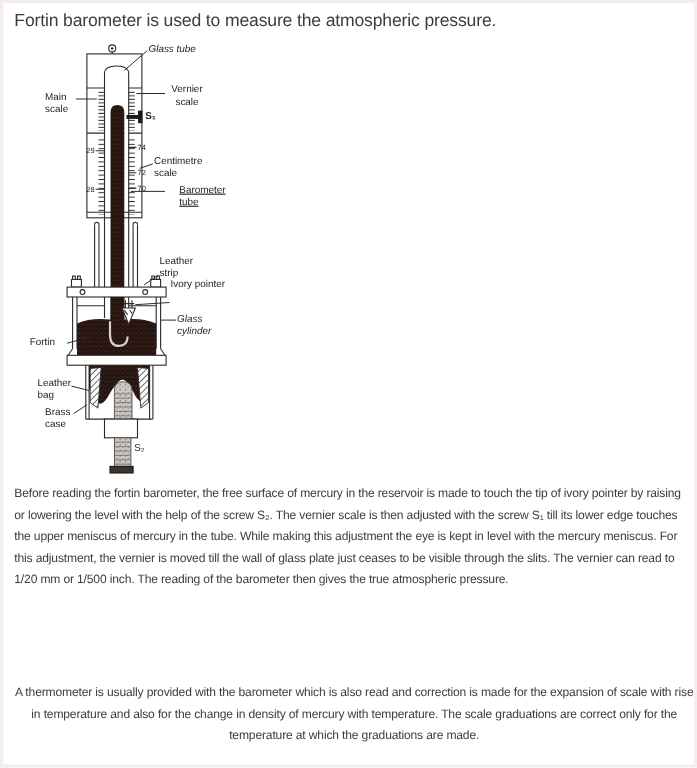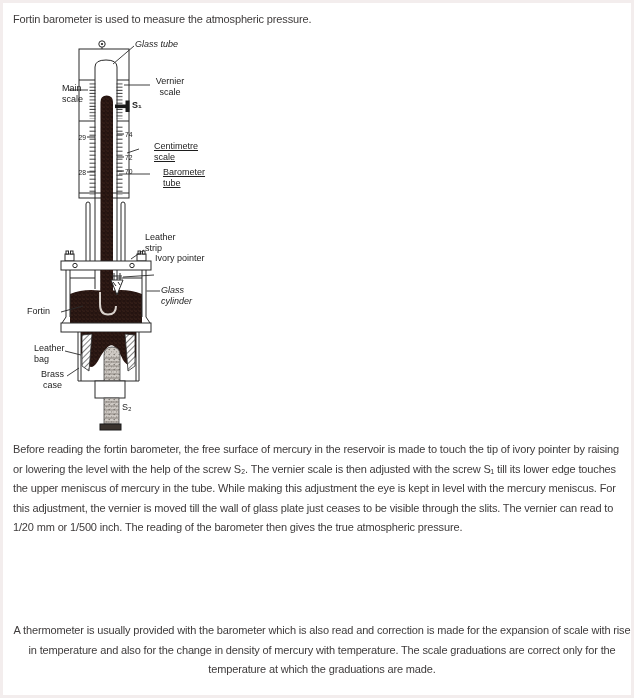--- a/index.html
+++ b/index.html
@@ -7,21 +7,21 @@
     position:relative;
     width:628px;height:692px;
     border:3px solid #f3eded;
     background:#fff;
     font-family:"Liberation Sans", sans-serif;
     color:#3e3b3b;
     overflow:hidden;
   }
   .title{
     position:absolute;left:10px;top:7px;width:610px;
-    font-size:11px;line-height:19px;letter-spacing:-0.15px;
+    font-size:16px;line-height:19px;letter-spacing:-0.15px;
   }
   .diagram{
     position:absolute;left:20px;top:35px;width:230px;height:400px;
   }
   .diagram svg{position:absolute;left:0;top:0;}
   .lbl{
     position:absolute;
     font-size:9px;line-height:11px;color:#1d1d1d;
     white-space:pre-line;letter-spacing:0;
   }
@@ -223,36 +223,36 @@
         <text x="63" y="136.5" text-anchor="end">28</text>
         <text x="102" y="98.5">74</text>
         <text x="102" y="121.5">72</text>
         <text x="102" y="135.5">70</text>
       </g>
     </svg>
 
     <div class="lbl" style="left:112px;top:1px;font-style:italic;">Glass tube</div>
     <div class="lbl center" style="left:128px;top:38px;width:38px;">Vernier
 scale</div>
-    <div class="lbl" style="left:18px;top:45px;margin-left:21px;">Main
+    <div class="lbl" style="left:18px;top:45px;">Main
 scale</div>
     <div class="lbl" style="left:109px;top:62px;font-weight:bold;">S₁</div>
-    <div class="lbl" style="left:131px;top:103px;text-decoration:underline;">Centimetre
+    <div class="lbl" style="left:117px;top:103px;">Centimetre
 scale</div>
     <div class="lbl" style="left:140px;top:129px;text-decoration:underline;">Barometer
 tube</div>
     <div class="lbl" style="left:122px;top:194px;">Leather
 strip</div>
     <div class="lbl" style="left:132px;top:215px;">Ivory pointer</div>
     <div class="lbl" style="left:138px;top:247px;font-style:italic;">Glass
 cylinder</div>
     <div class="lbl" style="left:4px;top:268px;">Fortin</div>
     <div class="lbl" style="left:11px;top:305px;">Leather
 bag</div>
-    <div class="lbl" style="left:18px;top:331px;text-align:center;">Brass
+    <div class="lbl" style="left:18px;top:331px;">Brass
 case</div>
     <div class="lbl" style="left:99px;top:364px;">S₂</div>
   </div>
 
   <div class="para para1">Before reading the fortin barometer,  the free surface of mercury in the reservoir is made to touch the tip of ivory pointer by raising or lowering the level with the help of the screw S₂. The vernier scale is then adjusted with the screw S₁ till its lower edge touches the upper meniscus of mercury in the tube. While making this adjustment the eye is kept in level with the mercury meniscus. For this adjustment, the vernier is moved till the wall of glass plate just ceases to be visible through the slits. The vernier can read to 1/20 mm or 1/500 inch. The reading of the barometer then gives the true atmospheric pressure.</div>
   <div class="para para2">A thermometer is usually provided with the barometer which is also read and correction is made for the expansion of scale with rise in temperature and also for the change in density of mercury with temperature. The scale graduations are correct only for the temperature at which the graduations are made.</div>
 
 </div>
 
 </body></html>

